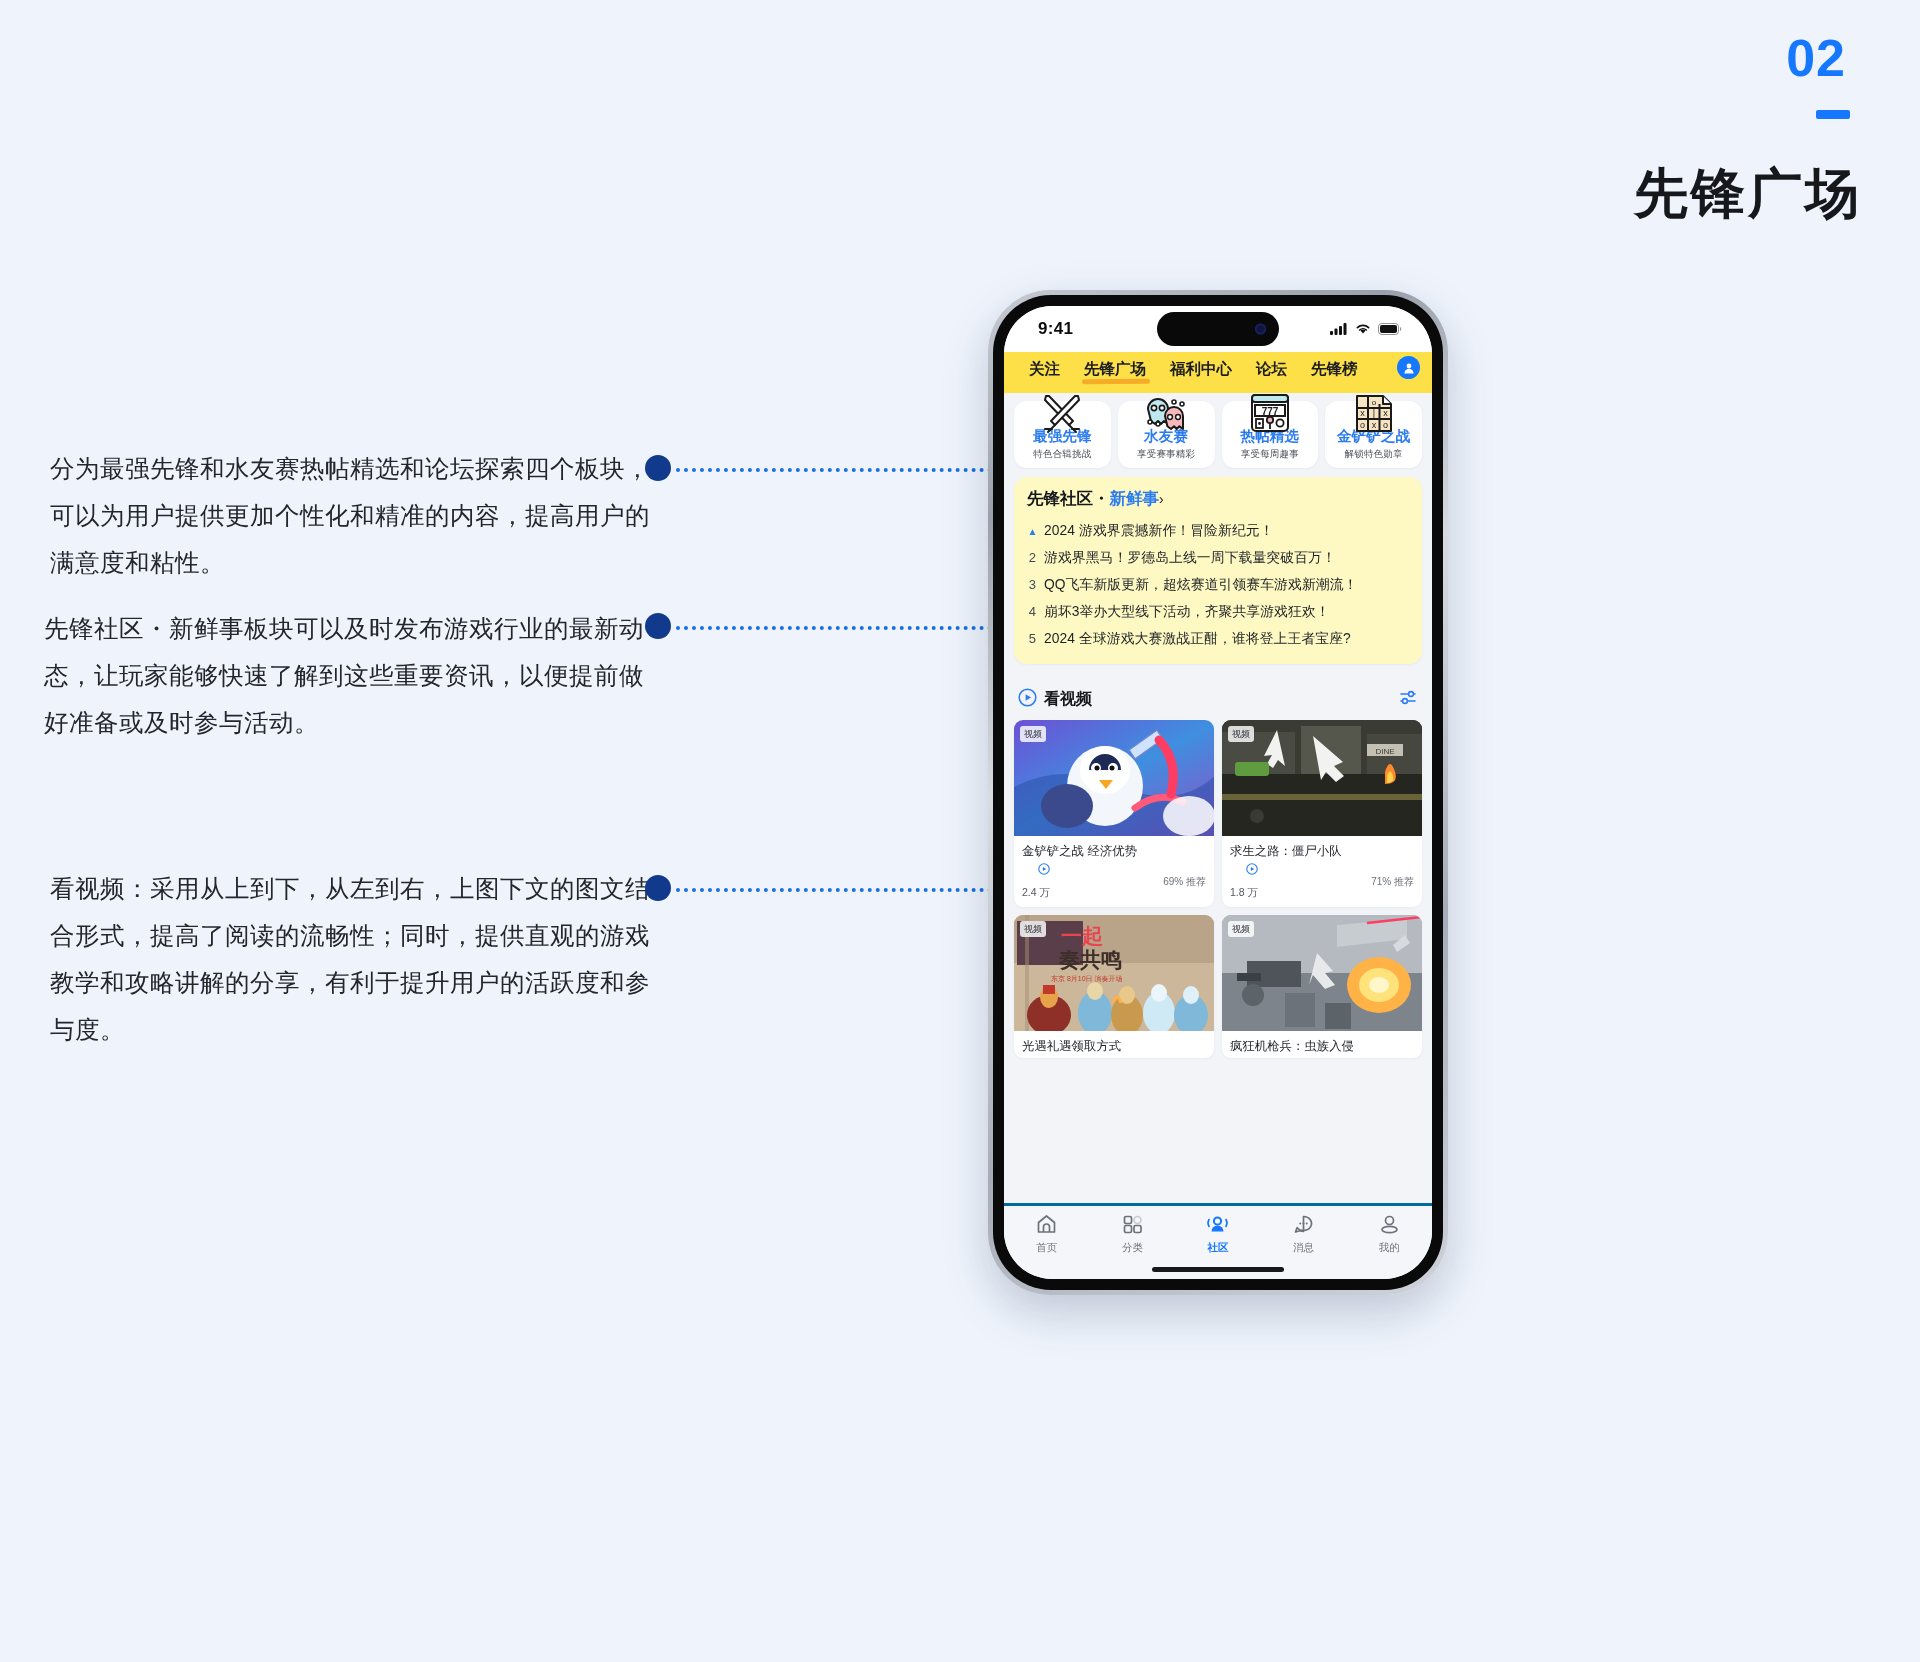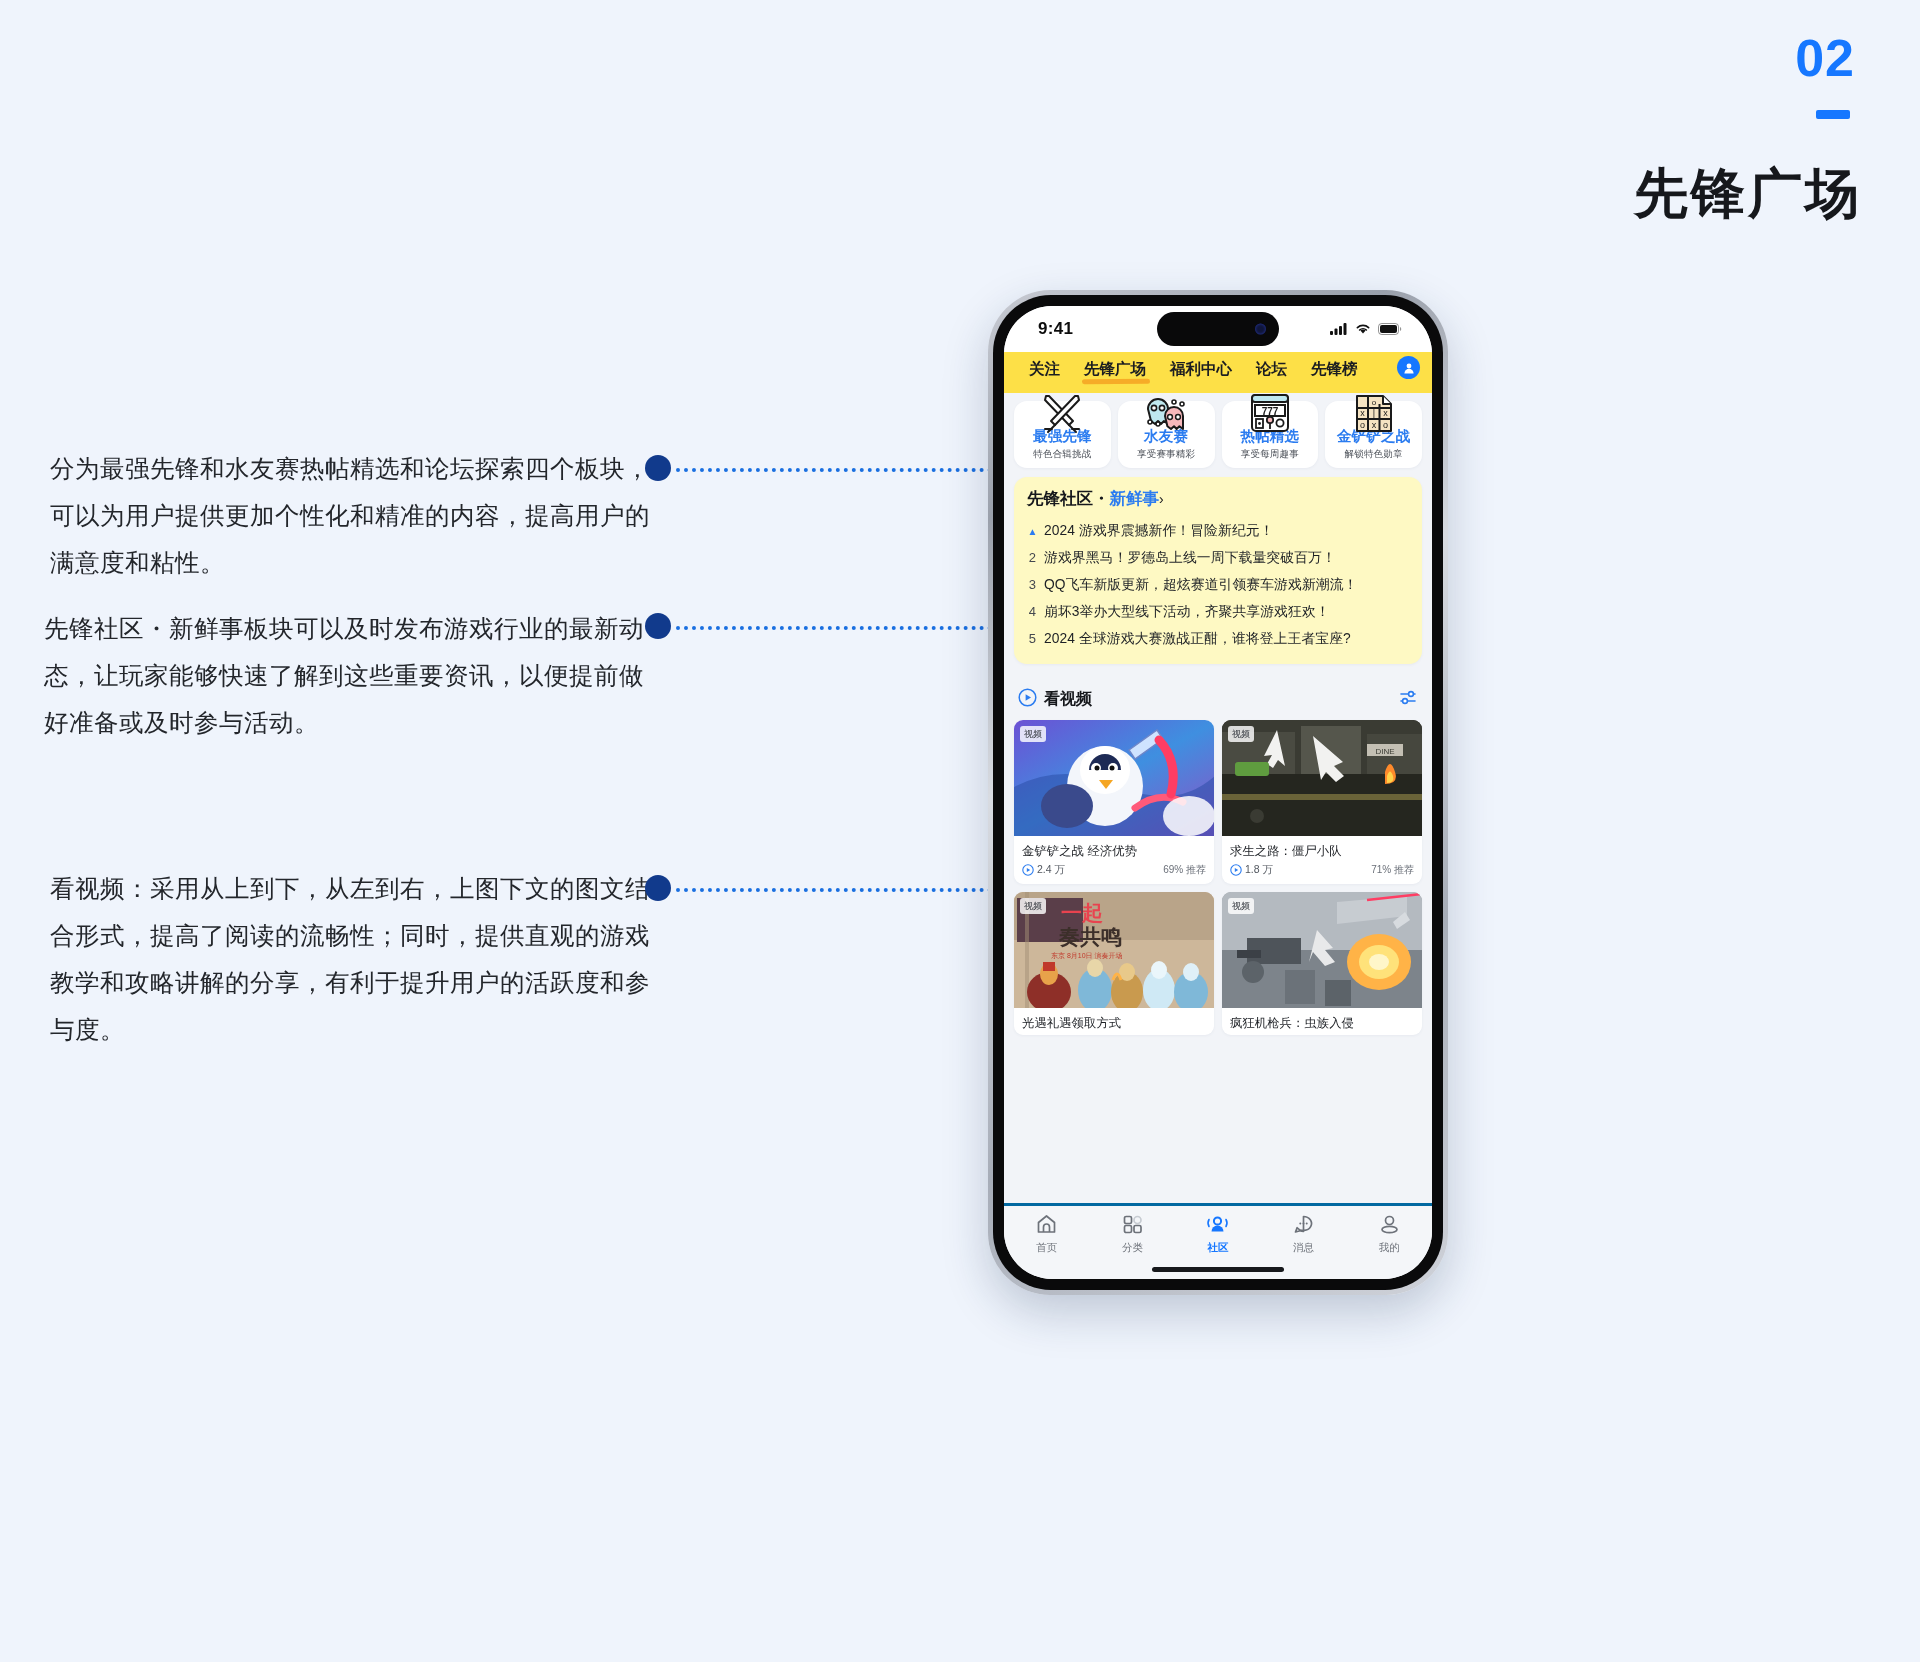--- a/index.html
+++ b/index.html
@@ -6,21 +6,21 @@
   html,body { width:1920px; height:1662px; }
   body {
     background:#eff4fc;
     font-family:"Liberation Sans","DejaVu Sans",sans-serif;
     position:relative;
     overflow:hidden;
   }
 
   
   .page-number{
-    position:absolute; right:65px; top:28px;
+    position:absolute; right:74px; top:28px;
     font-size:52px; font-weight:bold; color:#1677ff;
     letter-spacing:1px;
   }
   .page-number-rule{
     position:absolute; right:70px; top:110px;
     width:34px; height:9px; background:#1677ff; border-radius:2px;
   }
   .page-title{
     position:absolute; right:58px; top:158px;
     font-size:54px; font-weight:bold; color:#16181c;
@@ -155,21 +155,21 @@
   }
   .vthumb{ height:116px; position:relative; overflow:hidden; }
   .vbadge{
     position:absolute; left:6px; top:6px; z-index:3;
     background:rgba(255,255,255,.82); color:#31353c;
     font-size:9px; padding:1.5px 4px; border-radius:3px;
   }
   .vtitle{ font-size:12.3px; color:#1d2025; padding:7px 8px 3px; letter-spacing:.1px;
            white-space:nowrap; overflow:hidden; text-overflow:ellipsis;}
   .vmeta{ display:flex; align-items:center; padding:0 8px 7px; }
-  .vplays{ font-size:10.5px; color:#52575f; display:flex; align-items:center; gap:3px;}
+  .vplays{ font-size:10.5px; color:#52575f; display:flex; align-items:flex-end; gap:11px;flex-direction:column;}
   .vrec{ margin-left:auto; font-size:10px; color:#6b7079;}
 
   
   .bottomnav{
     flex:none; background:#f4f6f9; border-top:3px solid #0369a1;
     display:flex; padding:7px 0 4px;
   }
   .navitem{ flex:1; text-align:center; }
   .navlabel{ font-size:10.5px; color:#6d727a; margin-top:2px; }
   .navitem.active .navlabel{ color:#1677ff; font-weight:bold; }

